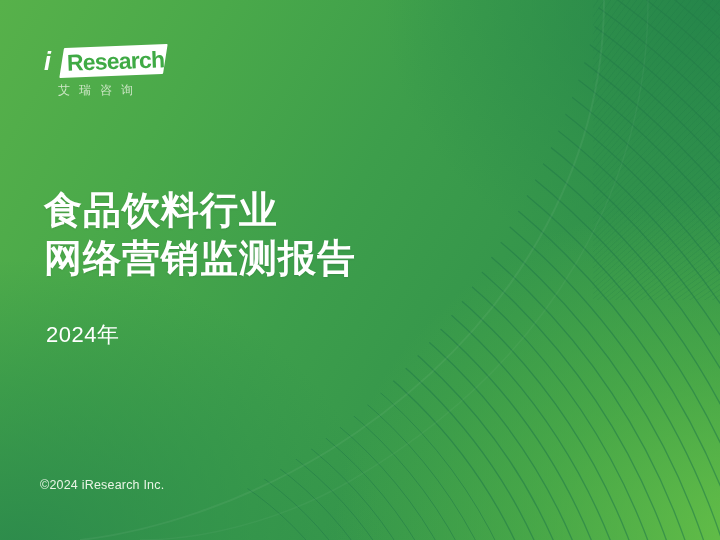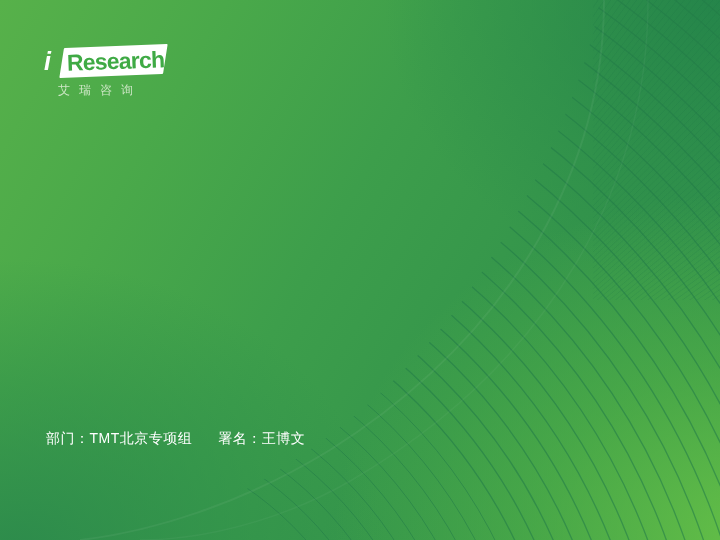--- a/index.html
+++ b/index.html
@@ -414,18 +414,23 @@
 
   <div class="logo">
     <div class="logo-mark">
       <div class="logo-banner"></div>
       <span class="logo-i">i</span>
       <span class="logo-word">Research</span>
     </div>
     <div class="logo-cn">艾瑞咨询</div>
   </div>
 
-
-
-  <div class="meta"><span>部门：</span><span>TMT北京专项组</span><span class="meta-gap"></span><span>署名：</span><span>王博文</span></div>
-
+  <div class="title">
+    <span class="title-line">食品饮料行业</span>
+    <span class="title-line">网络营销监测报告</span>
+  </div>
+
+  <div class="subtitle">2024年</div>
+
+
+  <div class="copyright">©2024 iResearch Inc.</div>
 
 </div>
 
 </body></html>

